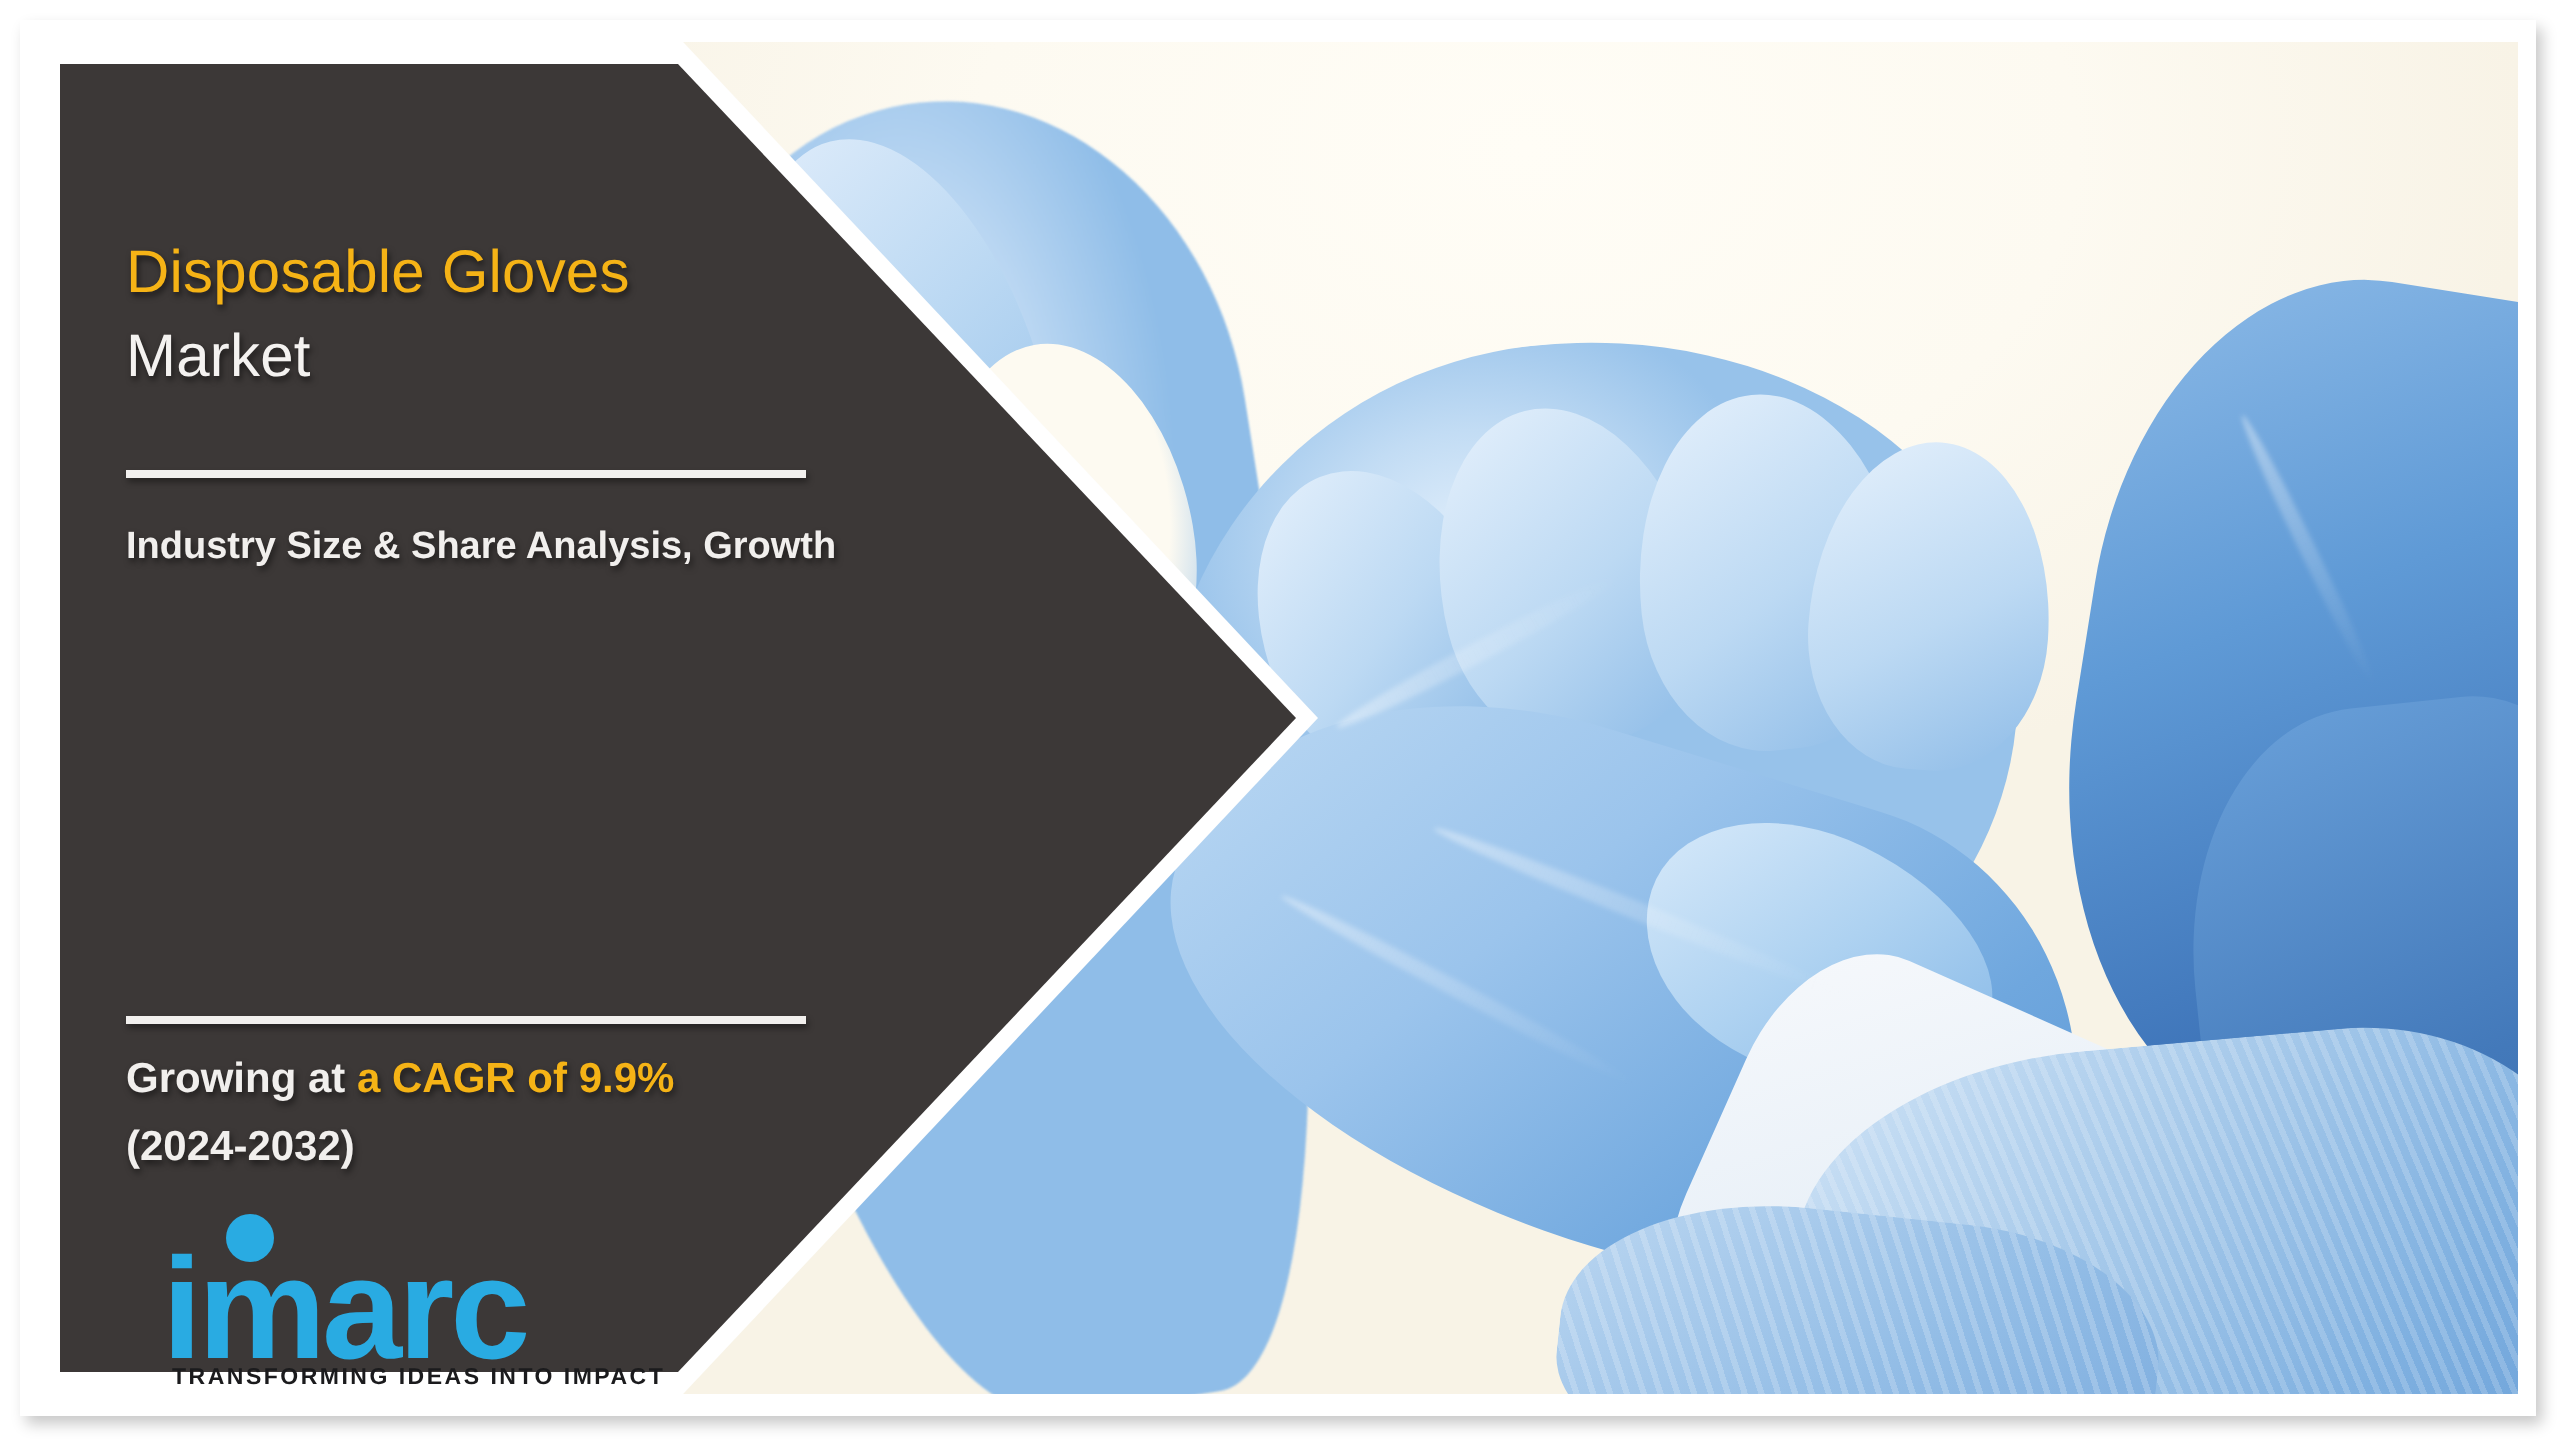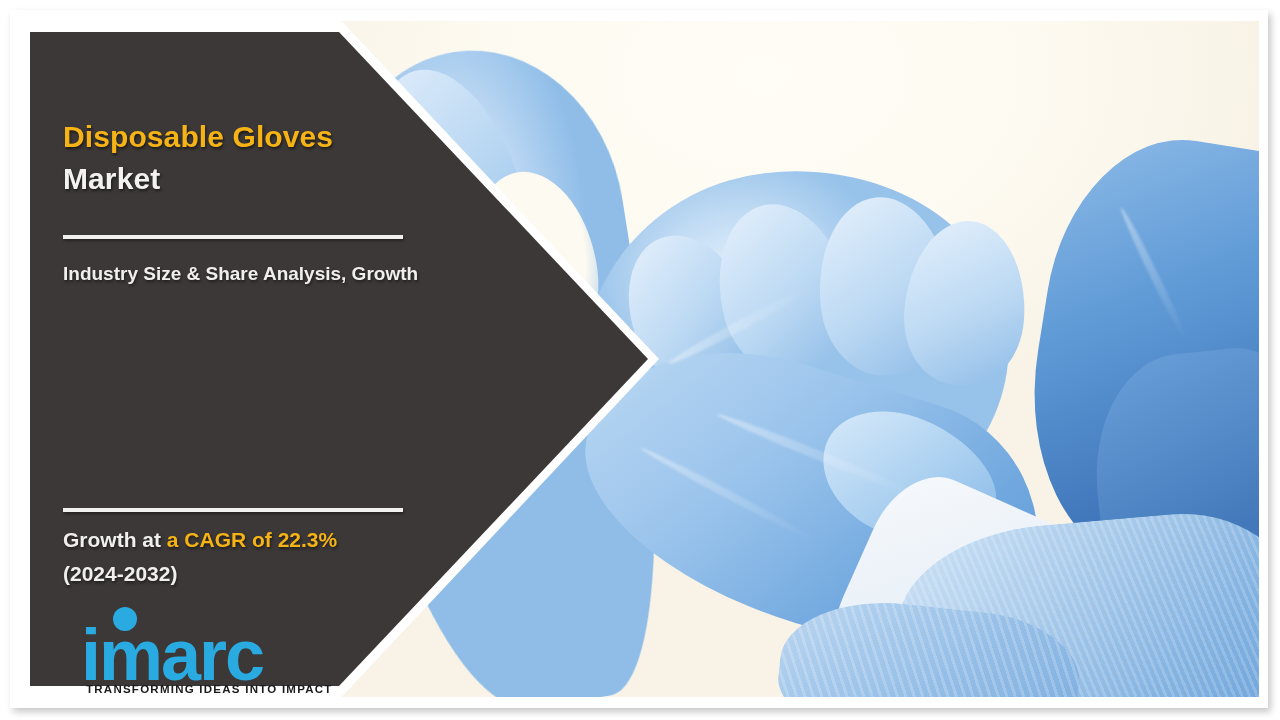--- a/index.html
+++ b/index.html
@@ -234,21 +234,21 @@
     position: absolute;
     left: 44px;
     top: 0;
     width: 470px;
     height: 676px;
   }
 
   .title-block { position: absolute; top: 95px; left: 0; }
   .title-line {
     font-size: 30px;
-    font-weight: bold;
+    font-weight: normal;
     line-height: 42px;
     letter-spacing: 0.1px;
     text-shadow: 1px 2px 3px rgba(0,0,0,0.55);
     white-space: nowrap;
   }
   .title-gold  { color: #f5b316; }
   .title-white { color: #f4f2f0; }
 
   .divider {
     position: absolute;
@@ -383,21 +383,21 @@
 
         <div class="subtitle">
           <div>Industry Size &amp; Share Analysis, Growth</div>
         </div>
 
 
         <div class="divider divider-2"></div>
 
         <div class="cagr-block">
           <div>
-            <span>Growth at </span><span class="gold">a CAGR of 22.3%</span>
+            <span>Growing at </span><span class="gold">a CAGR of 9.9%</span>
           </div>
           <div>(2024-2032)</div>
         </div>
 
         <div class="logo">
           <div class="logo-dot"></div>
           <div class="logo-word">imarc</div>
           <div class="logo-tag">TRANSFORMING IDEAS INTO IMPACT</div>
         </div>
 

